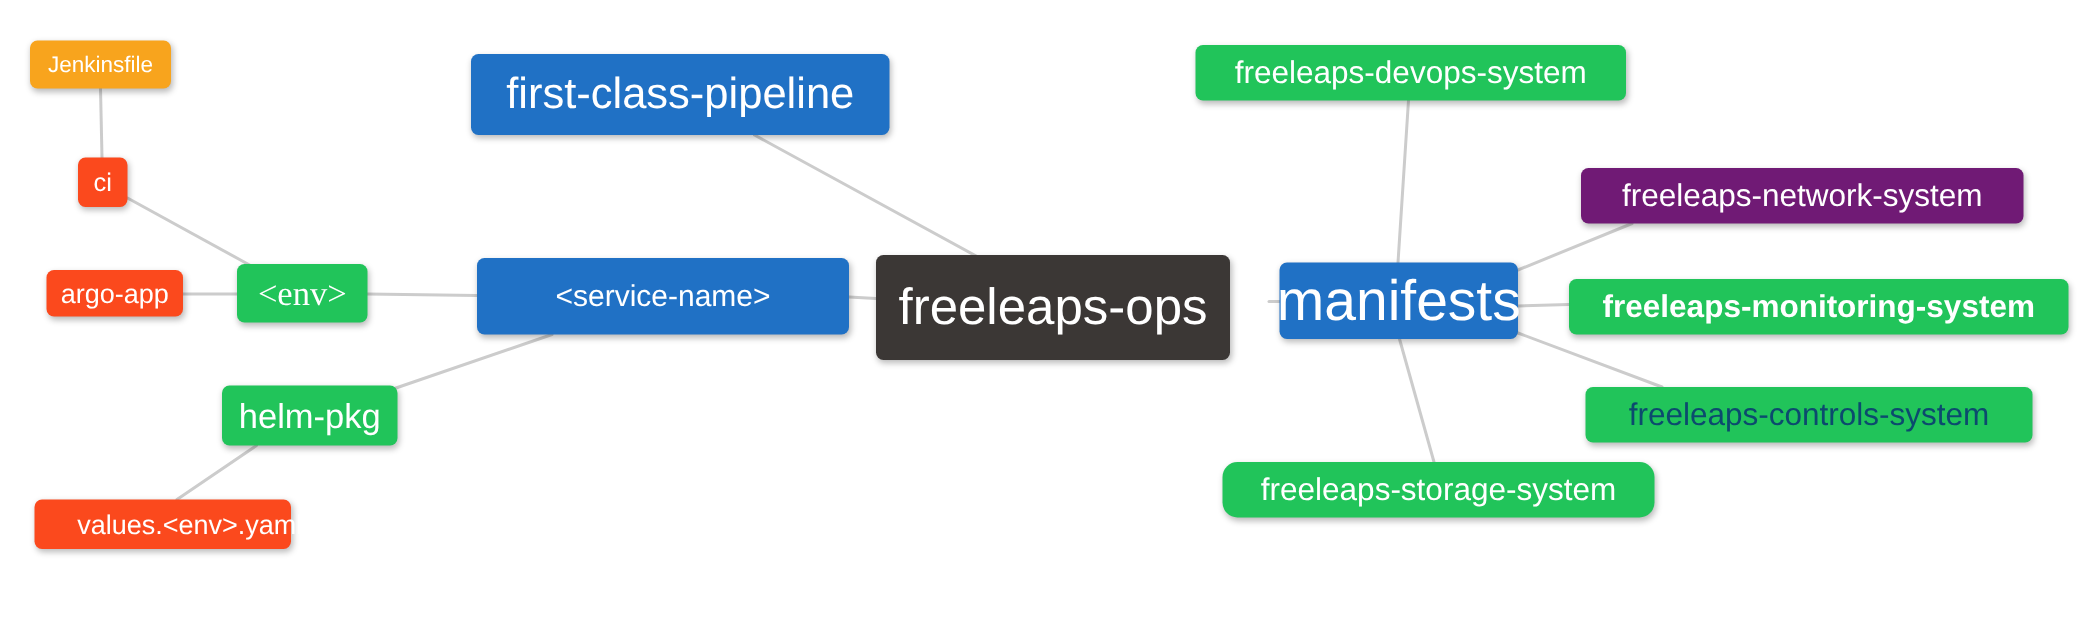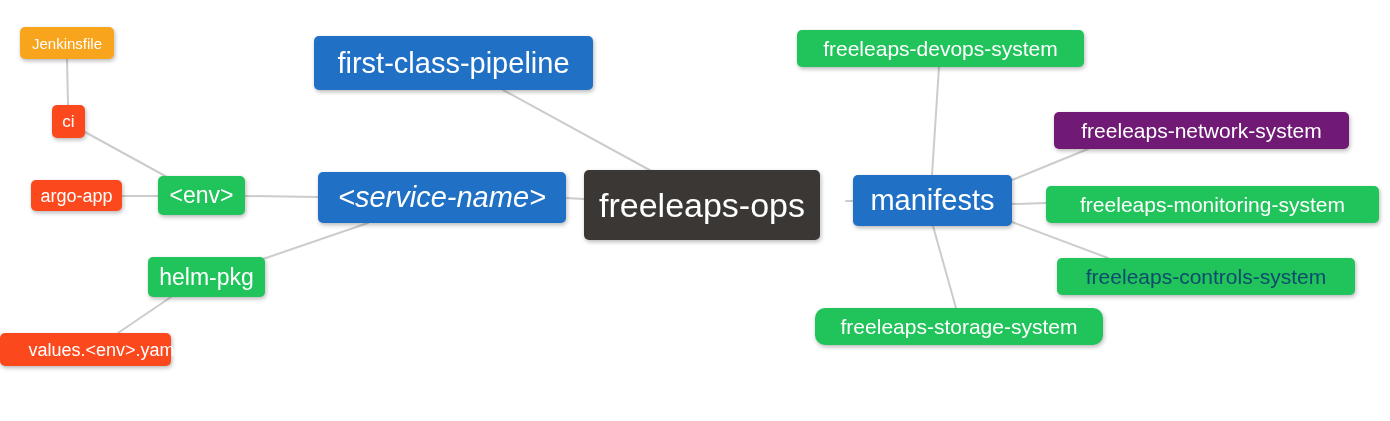--- a/index.html
+++ b/index.html
@@ -67,48 +67,48 @@
     </svg>
 <div class="node" style="left: 20px; top: 27px; width: 94px; height: 32px; background: rgb(248, 164, 29); font-size: 15px; color: rgb(255, 255, 255);">
       <span class="label">Jenkinsfile</span>
     </div>
     <div class="node" style="left: 52px; top: 105px; width: 33px; height: 33px; background: rgb(251, 73, 29); font-size: 17px; color: rgb(255, 255, 255);">
       <span class="label">ci</span>
     </div>
     <div class="node" style="left: 31px; top: 180px; width: 91px; height: 31px; background: rgb(251, 73, 29); font-size: 18px; color: rgb(255, 255, 255); text-align: center;">
       <span class="label">argo-app</span>
     </div>
-    <div class="node" style="left: 158px; top: 176px; width: 87px; height: 39px; background: rgb(33, 196, 90); font-size: 23px; color: rgb(255, 255, 255);">
+    <div class="node" style="left: 158px; top: 176px; width: 87px; height: 39px; background: rgb(33, 196, 90); font-size: 23px; color: rgb(255, 255, 255); font-family: Liberation Serif, serif;">
       <span class="label">&lt;env&gt;</span>
     </div>
     <div class="node" style="left: 148px; top: 257px; width: 117px; height: 40px; background: rgb(33, 196, 90); font-size: 23px; color: rgb(255, 255, 255);">
       <span class="label">helm-pkg</span>
     </div>
-    <div class="node" style="left: 0; top: 333px; width: 171px; height: 33px; background: rgb(251, 73, 29); font-size: 18px; color: rgb(255, 255, 255); padding-left: 36px;">
+    <div class="node" style="left: 23px; top: 333px; width: 171px; height: 33px; background: rgb(251, 73, 29); font-size: 18px; color: rgb(255, 255, 255); padding-left: 36px;">
       <span class="label">values.&lt;env&gt;.yaml</span>
     </div>
     <div class="node" style="left: 314px; top: 36px; width: 279px; height: 54px; background: rgb(32, 113, 197); font-size: 29px; color: rgb(255, 255, 255);">
       <span class="label">first-class-pipeline</span>
     </div>
-    <div class="node" style="left: 318px; top: 172px; width: 248px; height: 51px; background: rgb(32, 113, 197); font-size: 29px; color: rgb(255, 255, 255); font-style: italic;">
+    <div class="node" style="left: 318px; top: 172px; width: 248px; height: 51px; background: rgb(32, 113, 197); font-size: 20px; color: rgb(255, 255, 255);">
       <span class="label">&lt;service-name&gt;</span>
     </div>
     <div class="node" style="left: 584px; top: 170px; width: 236px; height: 70px; background: rgb(59, 55, 53); font-size: 34px; color: rgb(255, 255, 255);">
       <span class="label">freeleaps-ops</span>
     </div>
-    <div class="node" style="left: 853px; top: 175px; width: 159px; height: 51px; background: rgb(32, 113, 197); font-size: 29px; color: rgb(255, 255, 255);">
+    <div class="node" style="left: 853px; top: 175px; width: 159px; height: 51px; background: rgb(32, 113, 197); font-size: 38px; color: rgb(255, 255, 255);">
       <span class="label">manifests</span>
     </div>
     <div class="node" style="left: 797px; top: 30px; width: 287px; height: 37px; background: rgb(33, 196, 90); font-size: 21px; color: rgb(255, 255, 255);">
       <span class="label">freeleaps-devops-system</span>
     </div>
     <div class="node" style="left: 1054px; top: 112px; width: 295px; height: 37px; background: #701a75; font-size: 21px; color: rgb(255, 255, 255);">
       <span class="label">freeleaps-network-system</span>
     </div>
-    <div class="node" style="left: 1046px; top: 186px; width: 333px; height: 37px; background: rgb(33, 196, 90); font-size: 21px; color: rgb(255, 255, 255);">
+    <div class="node" style="left: 1046px; top: 186px; width: 333px; height: 37px; background: rgb(33, 196, 90); font-size: 21px; color: rgb(255, 255, 255); font-weight: bold;">
       <span class="label">freeleaps-monitoring-system</span>
     </div>
     <div class="node" style="left: 1057px; top: 258px; width: 298px; height: 37px; background: rgb(33, 196, 90); font-size: 21px; color: #0c4a6e;">
       <span class="label">freeleaps-controls-system</span>
     </div>
     <div class="node" style="left: 815px; top: 308px; width: 288px; height: 37px; background: rgb(33, 196, 90); font-size: 21px; color: rgb(255, 255, 255); border-radius: 10px;">
       <span class="label">freeleaps-storage-system</span>
     </div>
   </div>
 

